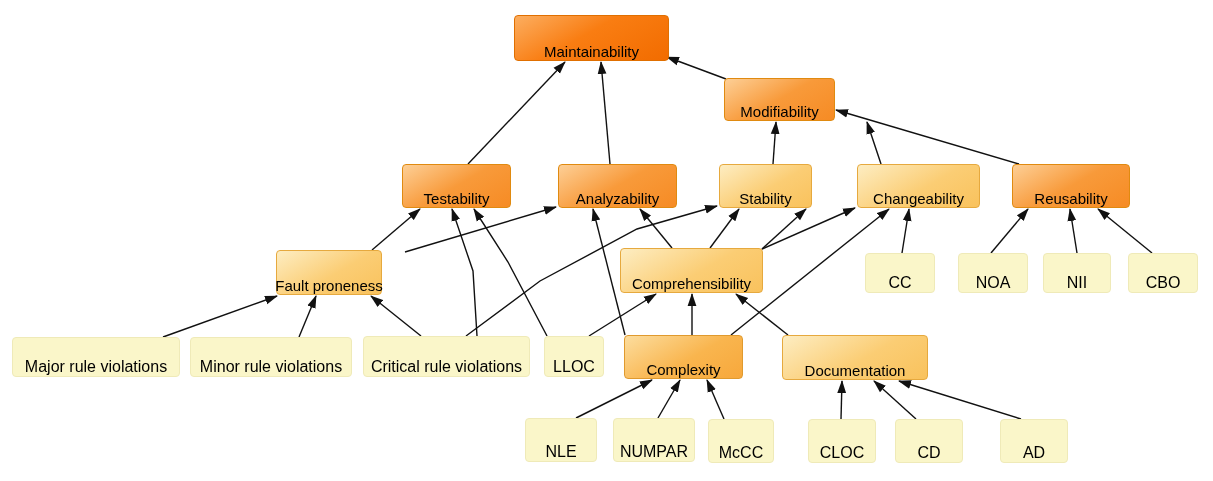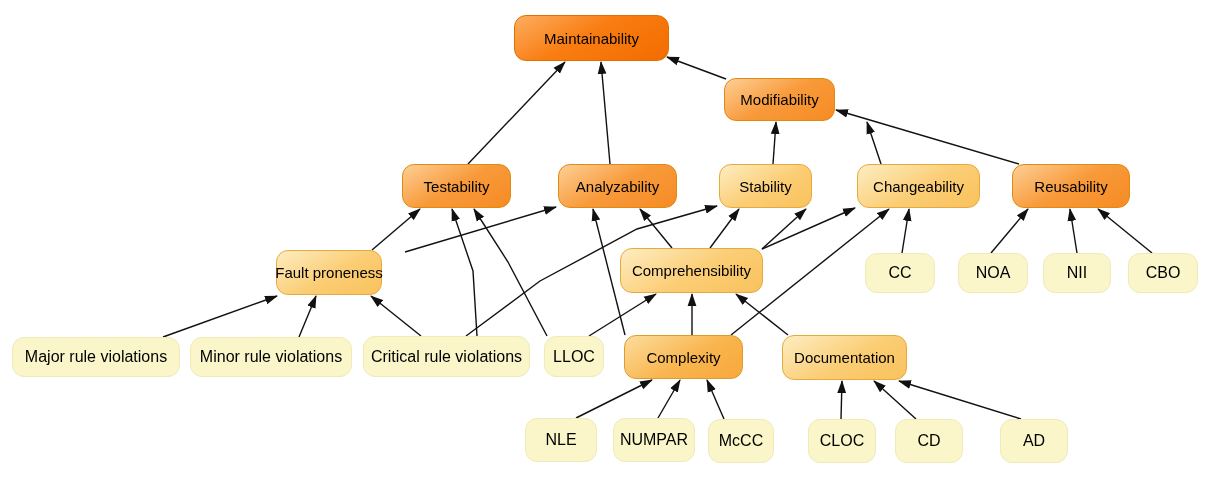--- a/index.html
+++ b/index.html
@@ -6,25 +6,25 @@
   .stage{
     position:relative;
     width:1213px;height:481px;
     background:#ffffff;
     font-family:"Liberation Sans", sans-serif;
     overflow:hidden;
   }
   .stage svg{position:absolute;left:0;top:0;z-index:1;}
   .node{
     position:absolute;z-index:2;
-    display:flex;align-items:center;justify-content:center;
+    display:flex;align-items:flex-end;justify-content:center;
     box-sizing:border-box;
     font-size:15px;color:#000;
     white-space:nowrap;
-    border-radius:12px;
+    border-radius:4px;
   }
   .node.orange-dark{
     background:linear-gradient(150deg,#fcae60 0%,#f97d12 45%,#f26c00 100%);
     border:1px solid #e06f00;
   }
   .node.orange{
     background:linear-gradient(150deg,#fdcf96 0%,#f89a3a 50%,#f68b24 100%);
     border:1px solid #e08a10;
   }
   .node.amber{
@@ -135,21 +135,21 @@
       </div>
       <div class="node cream" style="left: 363px; top: 336px; width: 167px; height: 41px;">
         <span>Critical rule violations</span>
       </div>
       <div class="node cream" style="left: 544px; top: 336px; width: 60px; height: 41px;">
         <span>LLOC</span>
       </div>
       <div class="node amber-deep" style="left: 624px; top: 335px; width: 119px; height: 44px;">
         <span>Complexity</span>
       </div>
-      <div class="node amber" style="left: 782px; top: 335px; width: 125px; height: 45px;">
+      <div class="node amber" style="left: 782px; top: 335px; width: 146px; height: 45px;">
         <span>Documentation</span>
       </div>
       <div class="node cream" style="left: 525px; top: 418px; width: 72px; height: 44px;">
         <span>NLE</span>
       </div>
       <div class="node cream" style="left: 613px; top: 418px; width: 82px; height: 44px;">
         <span>NUMPAR</span>
       </div>
       <div class="node cream" style="left: 708px; top: 419px; width: 66px; height: 44px;">
         <span>McCC</span>

